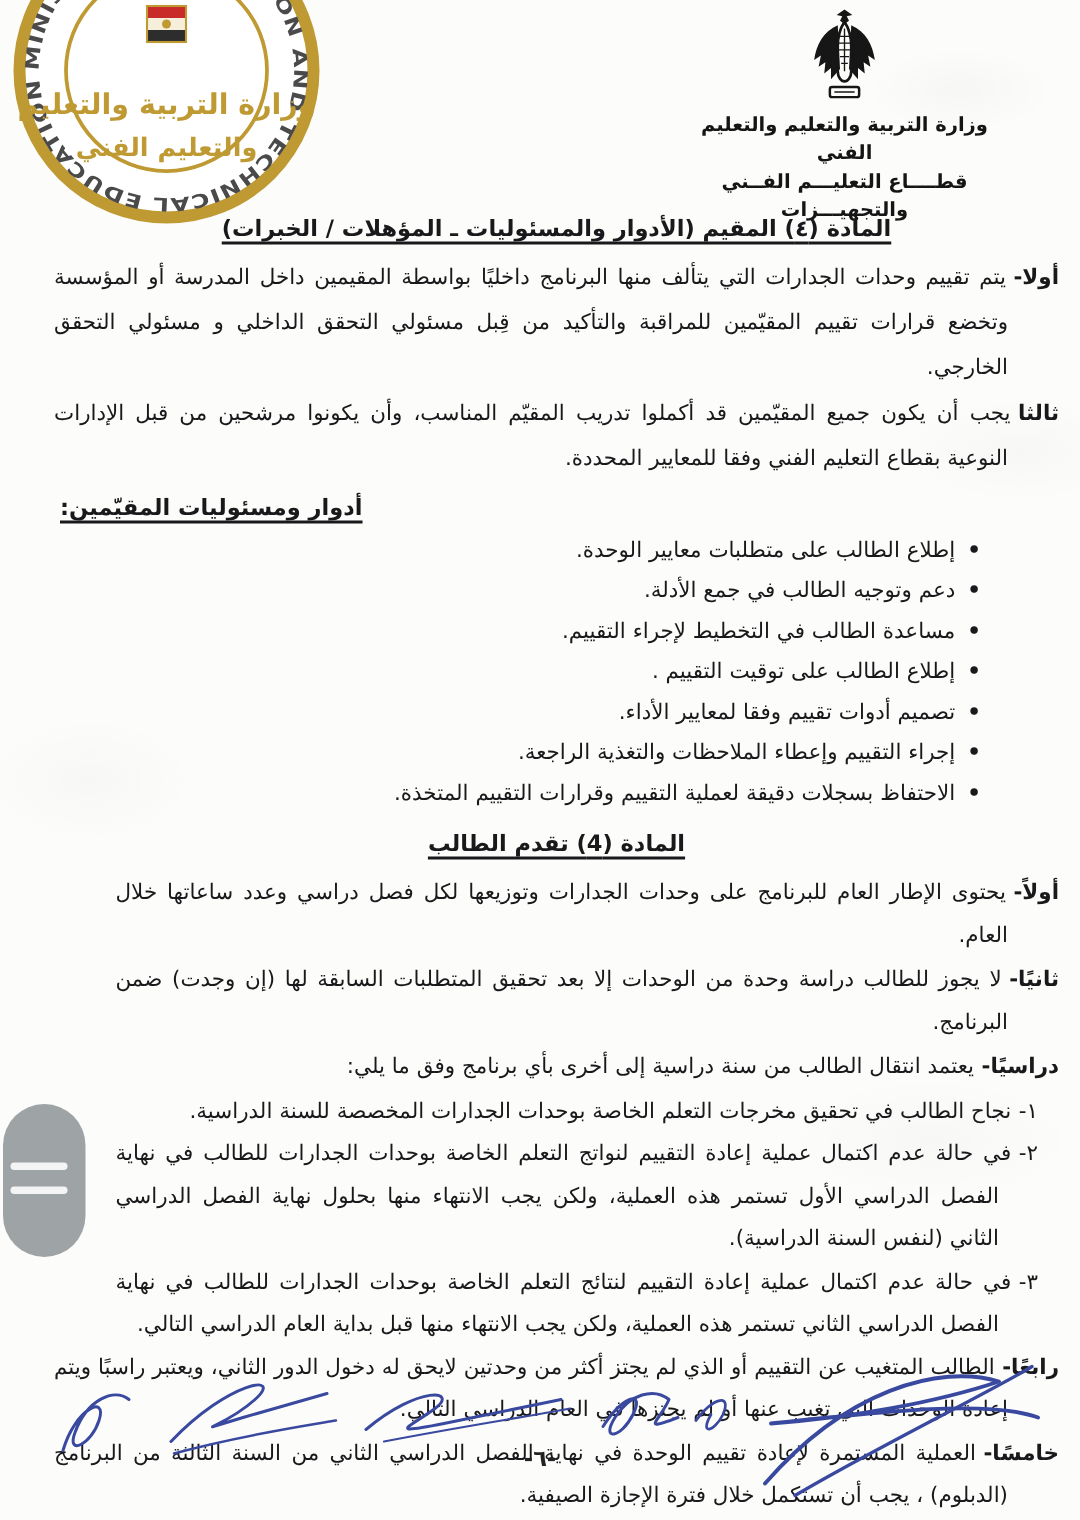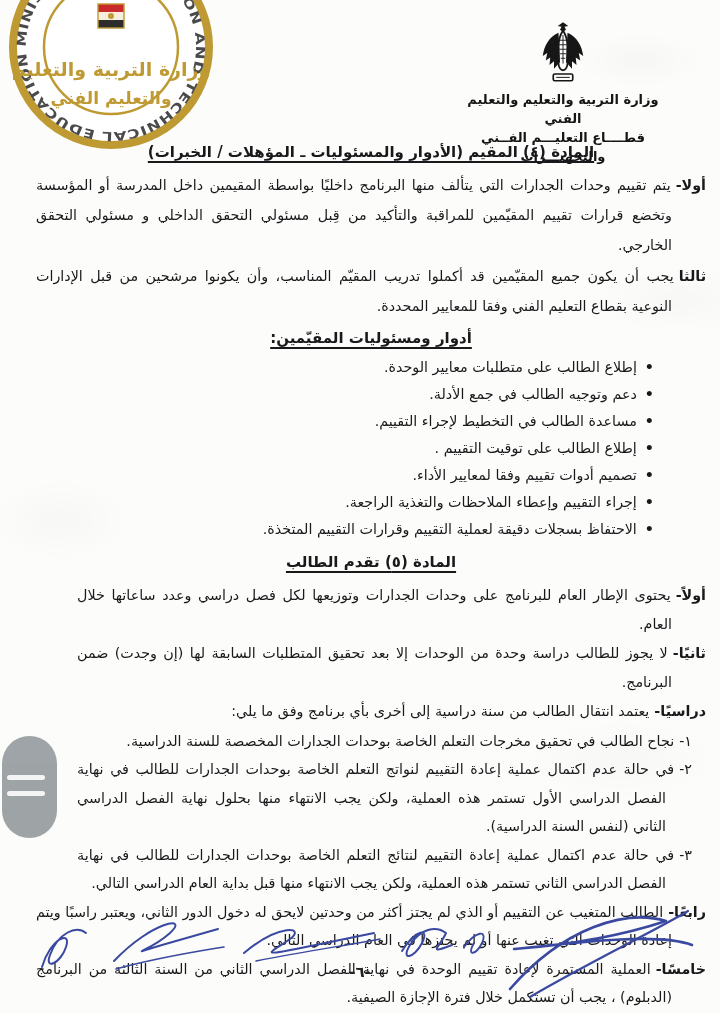--- a/index.html
+++ b/index.html
@@ -26,44 +26,44 @@
       var(--paper);
   }
 
   
   .seal{position:absolute;left:6px;top:-58px;width:210px;height:210px;}
   .seal-en{fill:#4a4a4a;font-family:"DejaVu Sans",sans-serif;font-weight:700;font-size:12.5px;letter-spacing:.5px;}
   .seal-ar{fill:var(--seal_gold);font-weight:700;text-anchor:middle;font-family:"DejaVu Sans",sans-serif;}
 
   
   .ministry{
-    position:absolute;top:20px;right:42px;width:230px;
+    position:absolute;top:4px;right:42px;width:230px;
     display:flex;flex-direction:column;align-items:center;
     direction:rtl;text-align:center;
   }
   .ministry .line{font-weight:700;font-size:13px;line-height:19px;color:#151515;}
   .eagle{margin-bottom:4px;}
 
   
   .content{
     position:absolute;top:141px;right:14px;left:36px;
     direction:rtl;text-align:justify;
     font-size:14.3px;line-height:30px;color:#19191b;
   }
   .content .title{
     font-size:15px;font-weight:700;line-height:22px;
     text-decoration:underline;text-underline-offset:4px;text-decoration-thickness:1.5px;
     margin:0 0 7px;text-align:center;
   }
   .para{padding-right:34px;text-indent:-34px;margin:0 0 1px;}
   .para b{font-weight:700;margin-inline-end:5px;}
   .roles-heading{
-    font-size:15px;font-weight:700;line-height:24px;margin:5px 18px 4px;
+    font-size:15px;font-weight:700;line-height:24px;margin:5px 4px 4px;
     text-decoration:underline;text-underline-offset:4px;text-decoration-thickness:1.5px;
-    text-align:center;
+    text-align:left;
   }
   ul.roles{list-style:none;padding-right:52px;margin:0 0 8px;}
   ul.roles li{line-height:27px;text-align:right;}
   ul.roles li::before{content:"•";font-weight:700;margin-inline-end:8px;}
   .a5 .para,.a5 .num-item{line-height:28.5px;margin-left:41px;}
   .a5 .title{margin:6px 0 8px;}
   .num-item{padding-right:40px;text-indent:-26px;margin:0;}
   .num-item .num{margin-inline-end:5px;}
   .closing .para{margin:0;}
 
@@ -150,21 +150,21 @@
         <li>دعم وتوجيه الطالب في جمع الأدلة.</li>
         <li>مساعدة الطالب في التخطيط لإجراء التقييم.</li>
         <li>إطلاع الطالب على توقيت التقييم .</li>
         <li>تصميم أدوات تقييم وفقا لمعايير الأداء.</li>
         <li>إجراء التقييم وإعطاء الملاحظات والتغذية الراجعة.</li>
         <li>الاحتفاظ بسجلات دقيقة لعملية التقييم وقرارات التقييم المتخذة.</li>
       </ul>
     </div>
 
     <div class="a5">
-      <h2 class="title">المادة (٥) تقدم الطالب</h2>
+      <h2 class="title">المادة (4) تقدم الطالب</h2>
 
       <p class="para">
         <b>أولاً-</b><span>يحتوى الإطار العام للبرنامج على وحدات الجدارات وتوزيعها لكل فصل دراسي وعدد ساعاتها خلال العام.</span>
       </p>
       <p class="para">
         <b>ثانيًا-</b><span>لا يجوز للطالب دراسة وحدة من الوحدات إلا بعد تحقيق المتطلبات السابقة لها (إن وجدت) ضمن البرنامج.</span>
       </p>
       <p class="para">
         <b>دراسيًا-</b><span>يعتمد انتقال الطالب من سنة دراسية إلى أخرى بأي برنامج وفق ما يلي:</span>
       </p>

